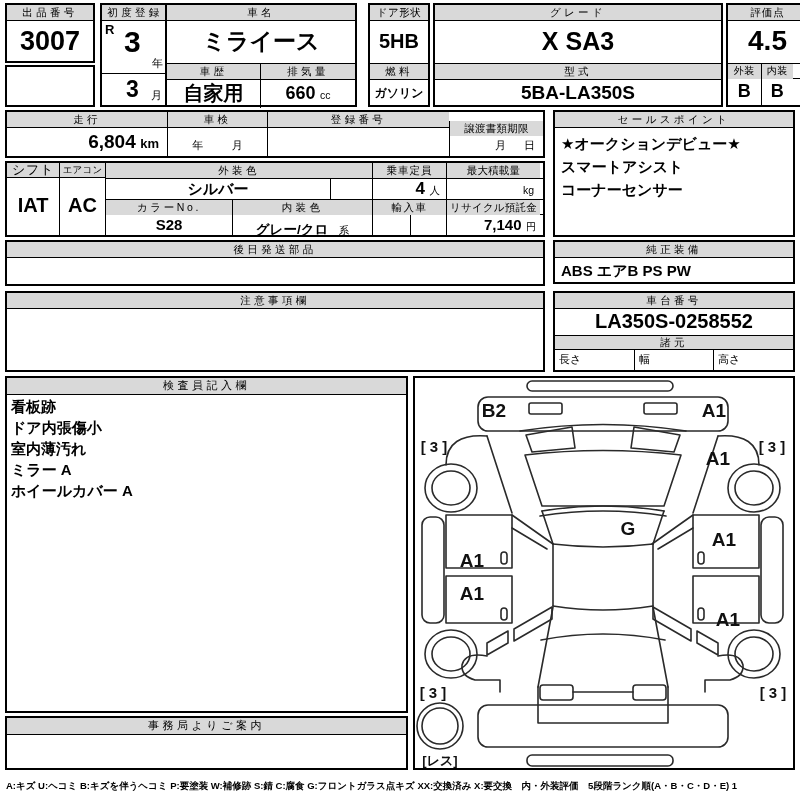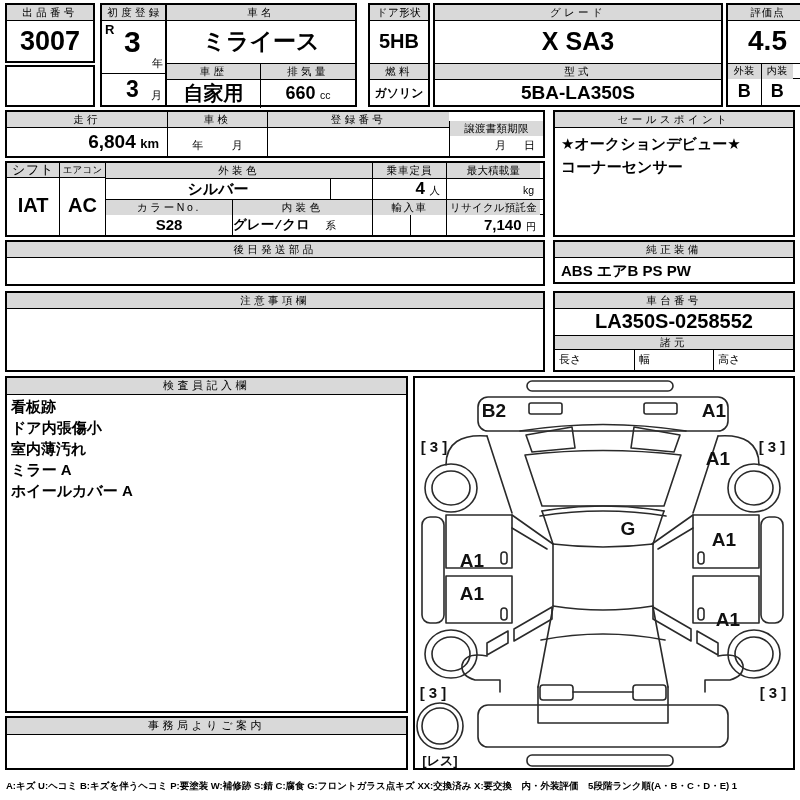--- a/index.html
+++ b/index.html
@@ -111,20 +111,21 @@
         <span style="font-size:11px;">月</span>
         <span style="font-size:11px;">日</span>
       </div>
     </div>
   </div>
 
   <div class="box" style="left:553px;top:110px;width:242px;height:127px;">
     <div class="hdr">セールスポイント</div>
     <div style="padding:4px 6px;font-weight:bold;font-size:15px;line-height:23px;">
       <div>★オークションデビュー★</div>
+      <div>スマートアシスト</div>
       <div>コーナーセンサー</div>
     </div>
   </div>
 
   <div class="box" style="left:5px;top:161px;width:540px;height:76px;">
     <div class="row" style="height:72px;">
       <div class="cell" style="width:52px;">
         <div class="hdr tight" style="height:15px;line-height:14px;font-size:13px;letter-spacing:.05em;">シフト</div>
         <div class="v ctr" style="font-size:20px;line-height:55px;">IAT</div>
       </div>
@@ -150,21 +151,21 @@
           </div>
         </div>
         <div class="row" style="height:15px;border-top:1.5px solid #000;">
           <div class="hdr nob cell tight" style="width:126px;height:15px;letter-spacing:.25em;">カラーNo.</div>
           <div class="hdr nob cell bl" style="width:140px;height:15px;">内装色</div>
           <div class="hdr nob cell bl" style="width:74px;height:15px;letter-spacing:.15em;">輸入車</div>
           <div class="hdr nob cell bl tight" style="width:94px;height:15px;">リサイクル預託金</div>
         </div>
         <div class="row" style="height:21px;border-top:1.5px solid #000;">
           <div class="v ctr cell" style="width:126px;font-size:15px;line-height:20px;">S28</div>
-          <div class="cell bl" style="width:140px;line-height:20px;font-family:Liberation Mono, monospace;">
+          <div class="cell bl" style="width:140px;text-align:center;line-height:28px;">
             <span class="v" style="font-size:13.5px;">グレー/クロ</span>
             <span style="font-size:10.5px;margin-left:6px;">系</span>
           </div>
           <div class="cell bl row" style="width:74px;">
             <div class="cell" style="width:37px;"></div>
             <div class="cell bl" style="width:37px;"></div>
           </div>
           <div class="cell bl" style="width:94px;text-align:right;padding-right:4px;line-height:20px;">
             <span class="v" style="font-size:15px;">7,140</span>
             <span style="font-size:10px;">円</span>

